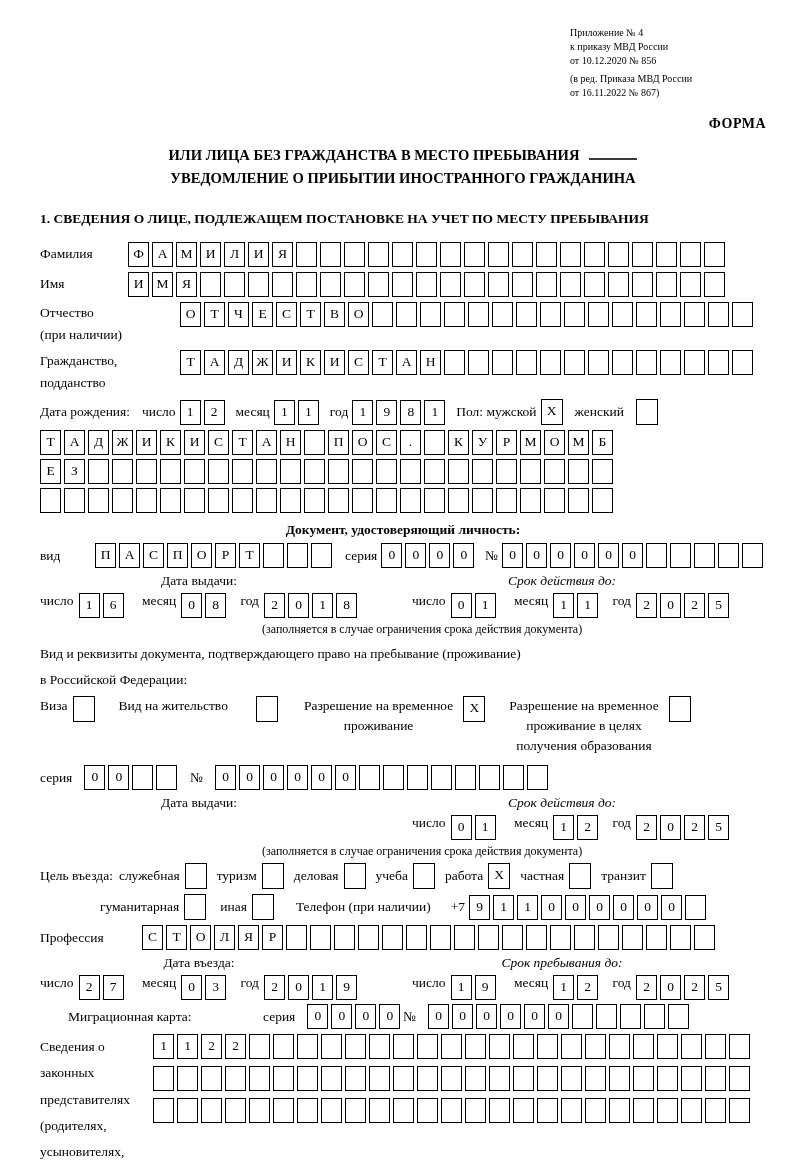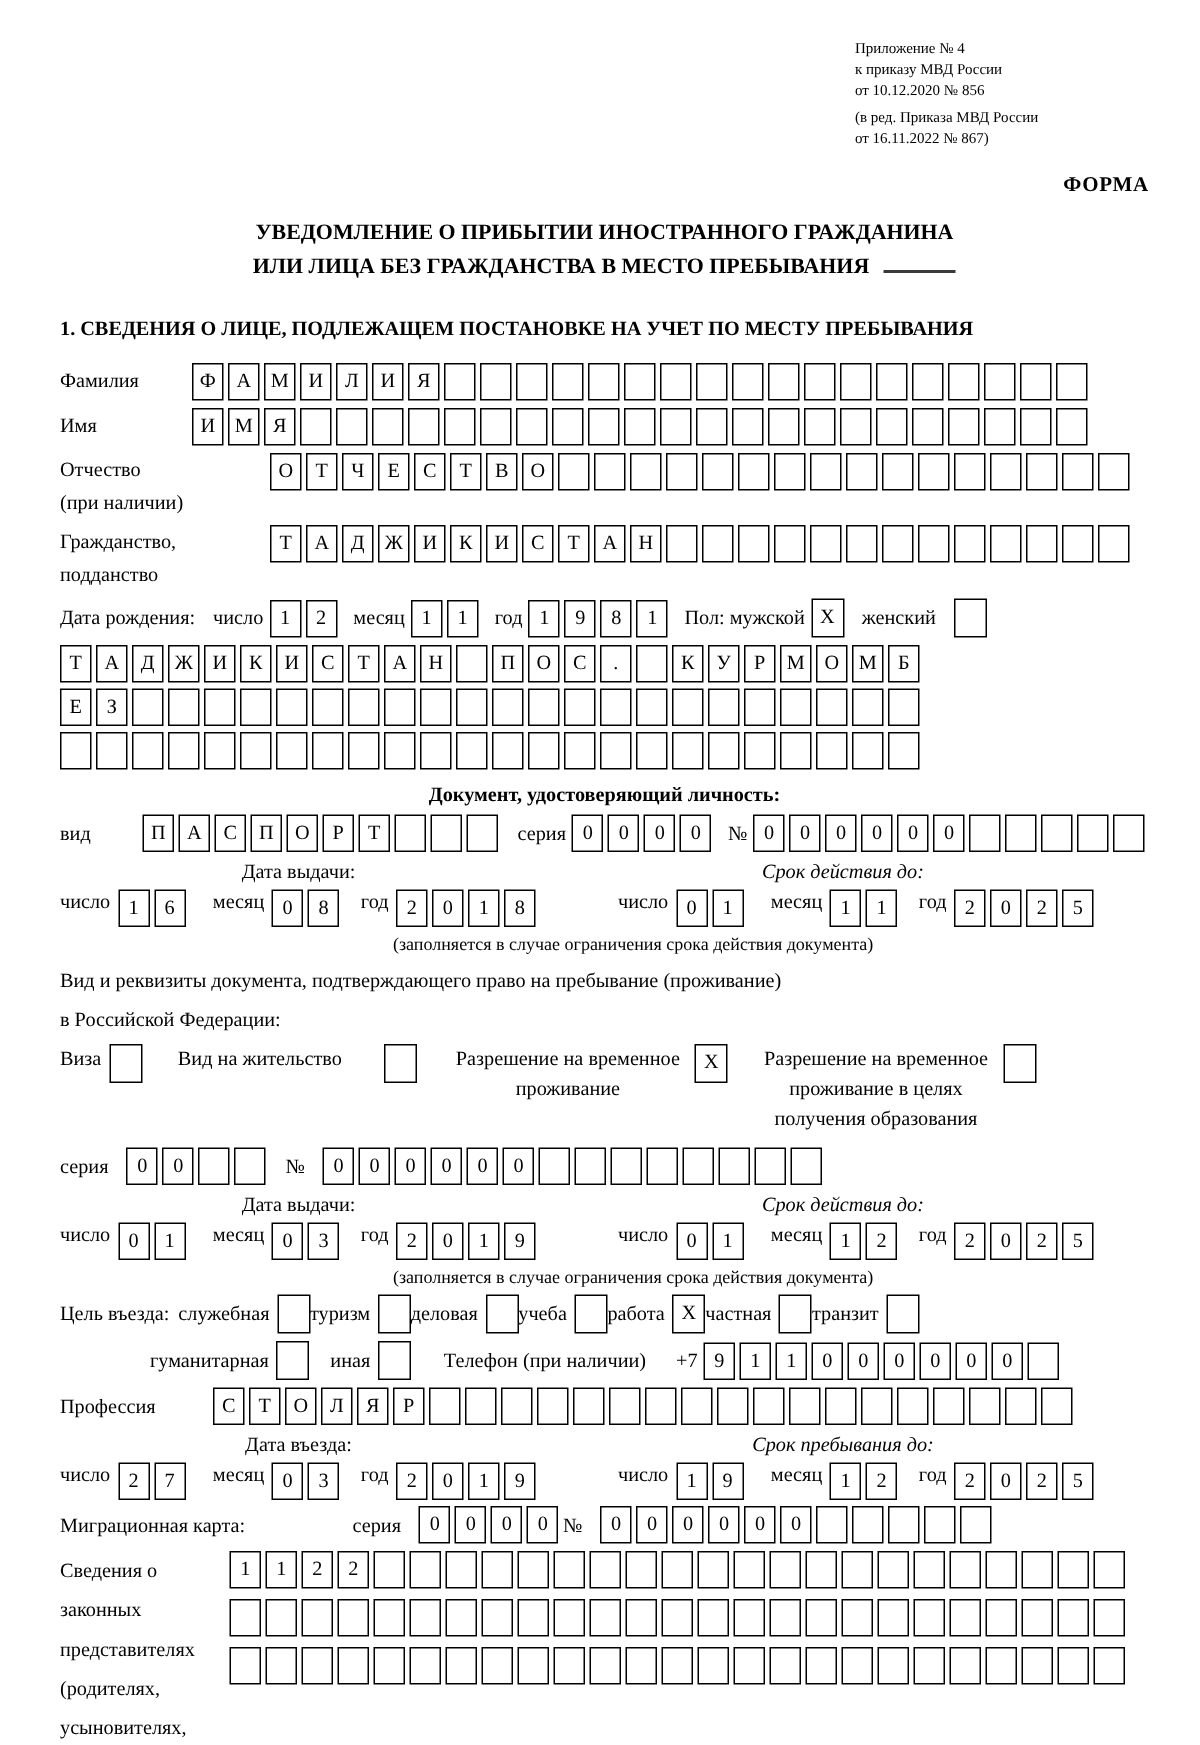--- a/index.html
+++ b/index.html
@@ -20,21 +20,21 @@
   
   .cells{white-space:nowrap;font-weight:normal;}
   .cell{display:inline-block;box-sizing:border-box;width:21px;height:25px;border:1.6px solid #000;
         margin-right:3px;text-align:center;font-size:13.5px;line-height:21px;vertical-align:top;}
   .cbox{display:inline-block;vertical-align:top;}
   .cbox .cell{width:22px;height:26px;line-height:22px;margin-right:0;}
 
   .row{display:flex;align-items:center;margin-bottom:5px;white-space:nowrap;}
   .rowt{display:flex;align-items:flex-start;margin-bottom:5px;white-space:nowrap;}
   .flabel{flex:none;}
-  .w88{width:88px;} .w140{width:140px;} .w55{width:55px;} .w195{width:195px;} .w85{width:85px;}
+  .w88{width:88px;} .w140{width:140px;} .w55{width:55px;} .w195{width:195px;margin-left:28px;} .w85{width:85px;}
   .mlabel{flex:none;line-height:1.62;}
   .stack .cells{display:block;margin-bottom:4px;}
 
   .inl{margin-right:4px;}
   .gap8{margin-left:8px;} .gap10{margin-left:10px;} .gap12{margin-left:12px;}
 
   .doc-head{text-align:center;font-weight:bold;margin:3px 0 5px 0;}
 
   
   .dates{display:flex;margin:2px 0 4px 0;white-space:nowrap;}
@@ -48,41 +48,41 @@
 
   .plain{line-height:1.9;}
 
   
   .res-row{display:flex;align-items:flex-start;margin:4px 0 10px 0;}
   .res-item{display:flex;align-items:flex-start;}
   .res-lbl{line-height:1.45;}
   .res-lbl.center{text-align:center;}
   .res-item .cbox{margin-left:10px;margin-top:0;}
 
-  .opt{display:inline-flex;align-items:center;}
+  .opt{display:inline-flex;align-items:center;margin-left:10px;}
   .opt .cbox{margin-left:5px;}
 </style>
 </head>
 <body>
 
 <div class="page">
 
   <div class="hdr-block">
     <div>Приложение № 4</div>
     <div>к приказу МВД России</div>
     <div>от 10.12.2020 № 856</div>
     <div class="hdr-gap"></div>
     <div>(в ред. Приказа МВД России</div>
     <div>от 16.11.2022 № 867)</div>
   </div>
   <div class="forma">ФОРМА</div>
 
   <div class="title">
+    <div><span>ИЛИ ЛИЦА БЕЗ ГРАЖДАНСТВА В МЕСТО ПРЕБЫВАНИЯ</span><span class="blank-line"></span></div>
     <div>УВЕДОМЛЕНИЕ О ПРИБЫТИИ ИНОСТРАННОГО ГРАЖДАНИНА</div>
-    <div><span>ИЛИ ЛИЦА БЕЗ ГРАЖДАНСТВА В МЕСТО ПРЕБЫВАНИЯ</span><span class="blank-line"></span></div>
   </div>
 
   <div class="sec-head">1. СВЕДЕНИЯ О ЛИЦЕ, ПОДЛЕЖАЩЕМ ПОСТАНОВКЕ НА УЧЕТ ПО МЕСТУ ПРЕБЫВАНИЯ</div>
 
   <div class="row">
     <span class="flabel w88">Фамилия</span>
     <span class="cells"><span class="cell">Ф</span><span class="cell">А</span><span class="cell">М</span><span class="cell">И</span><span class="cell">Л</span><span class="cell">И</span><span class="cell">Я</span><span class="cell"></span><span class="cell"></span><span class="cell"></span><span class="cell"></span><span class="cell"></span><span class="cell"></span><span class="cell"></span><span class="cell"></span><span class="cell"></span><span class="cell"></span><span class="cell"></span><span class="cell"></span><span class="cell"></span><span class="cell"></span><span class="cell"></span><span class="cell"></span><span class="cell"></span><span class="cell"></span></span>
   </div>
 
   <div class="row">
@@ -190,25 +190,20 @@
   <div class="row">
     <span class="inl">серия</span>
     <span class="cells gap8"><span class="cell">0</span><span class="cell">0</span><span class="cell"></span><span class="cell"></span></span>
     <span class="inl gap10">№</span>
     <span class="cells gap8"><span class="cell">0</span><span class="cell">0</span><span class="cell">0</span><span class="cell">0</span><span class="cell">0</span><span class="cell">0</span><span class="cell"></span><span class="cell"></span><span class="cell"></span><span class="cell"></span><span class="cell"></span><span class="cell"></span><span class="cell"></span><span class="cell"></span></span>
   </div>
 
   <div class="dates">
     <div class="dcol-l">
       <div class="dhead">Дата выдачи:</div>
-      <div class="dline">
-        <span class="dlbl">число</span><span class="cells"><span class="cell">0</span><span class="cell">1</span></span>
-        <span class="dlbl mth">месяц</span><span class="cells"><span class="cell">0</span><span class="cell">3</span></span>
-        <span class="dlbl yr">год</span><span class="cells"><span class="cell">2</span><span class="cell">0</span><span class="cell">1</span><span class="cell">9</span></span>
-      </div>
     </div>
     <div class="dcol-r">
       <div class="dhead-r">Срок действия до:</div>
       <div class="dline">
         <span class="dlbl">число</span><span class="cells"><span class="cell">0</span><span class="cell">1</span></span>
         <span class="dlbl mth">месяц</span><span class="cells"><span class="cell">1</span><span class="cell">2</span></span>
         <span class="dlbl yr">год</span><span class="cells"><span class="cell">2</span><span class="cell">0</span><span class="cell">2</span><span class="cell">5</span></span>
       </div>
       <div class="dnote">(заполняется в случае ограничения срока действия документа)</div>
     </div>

